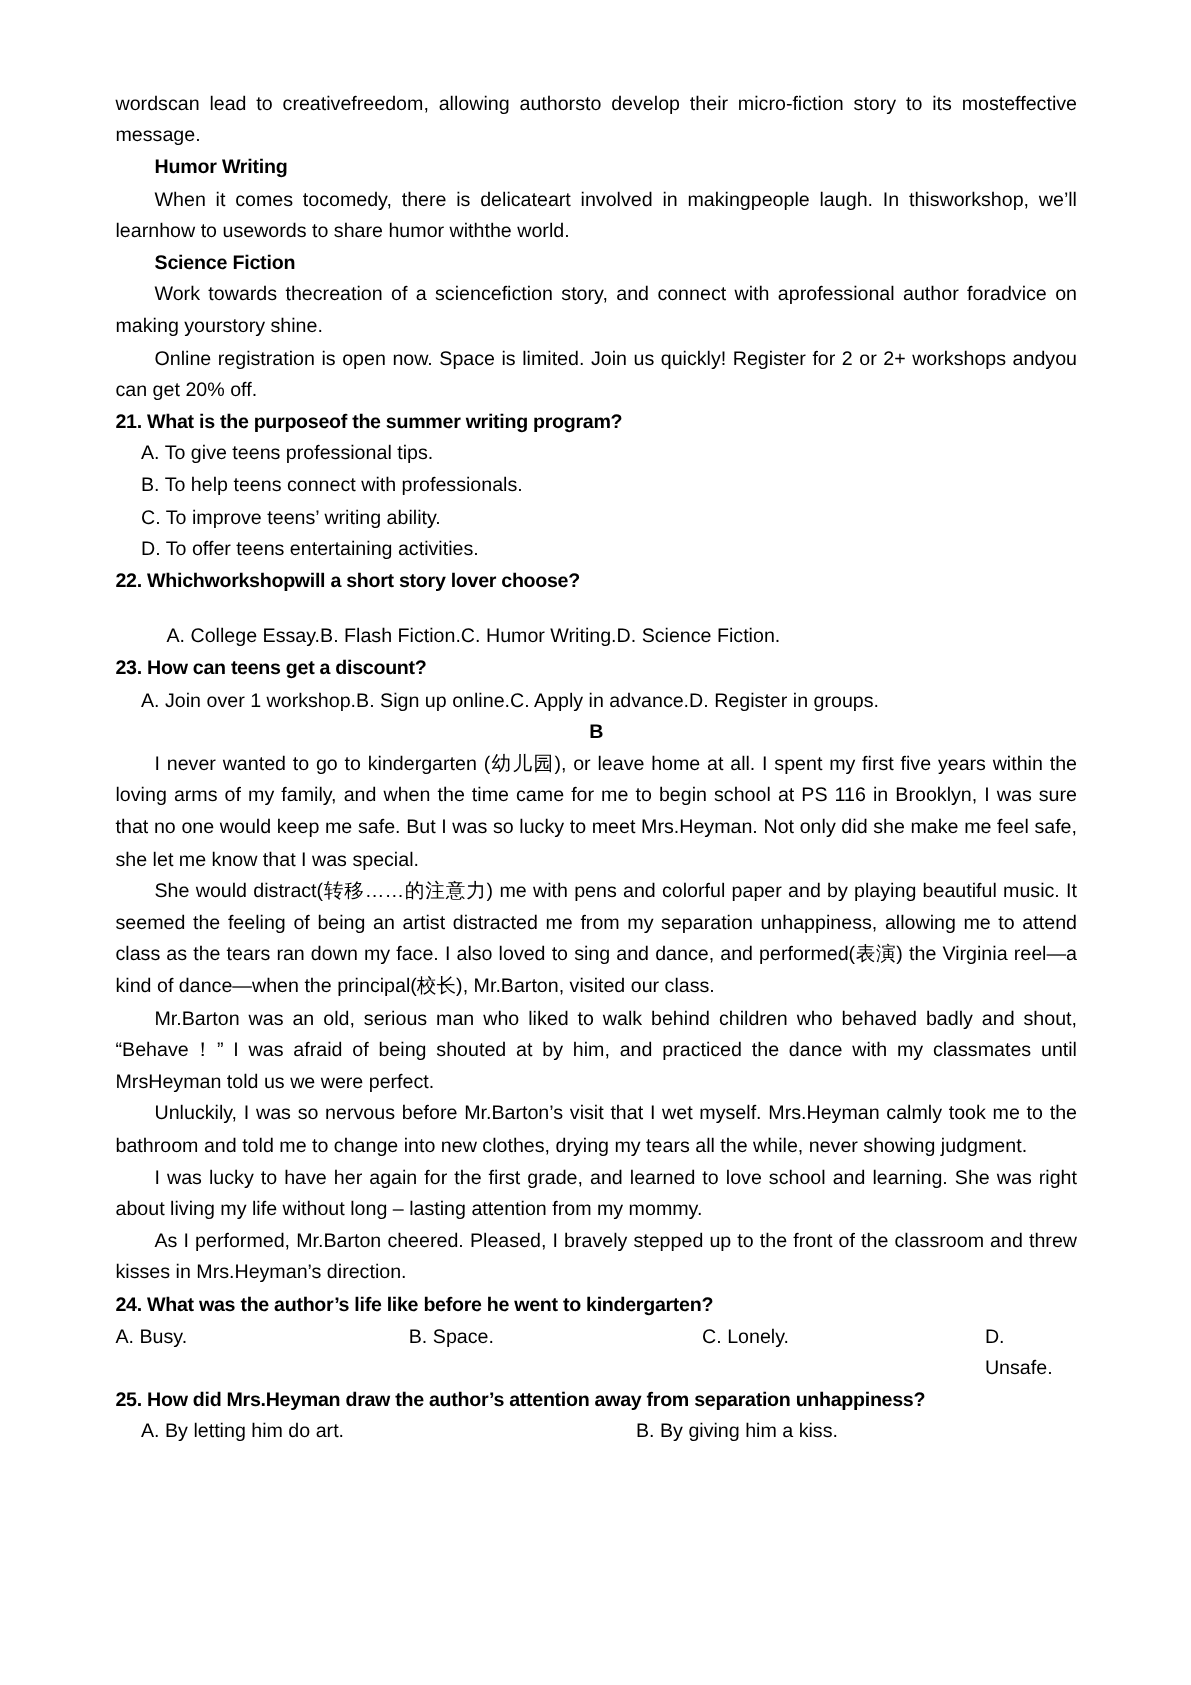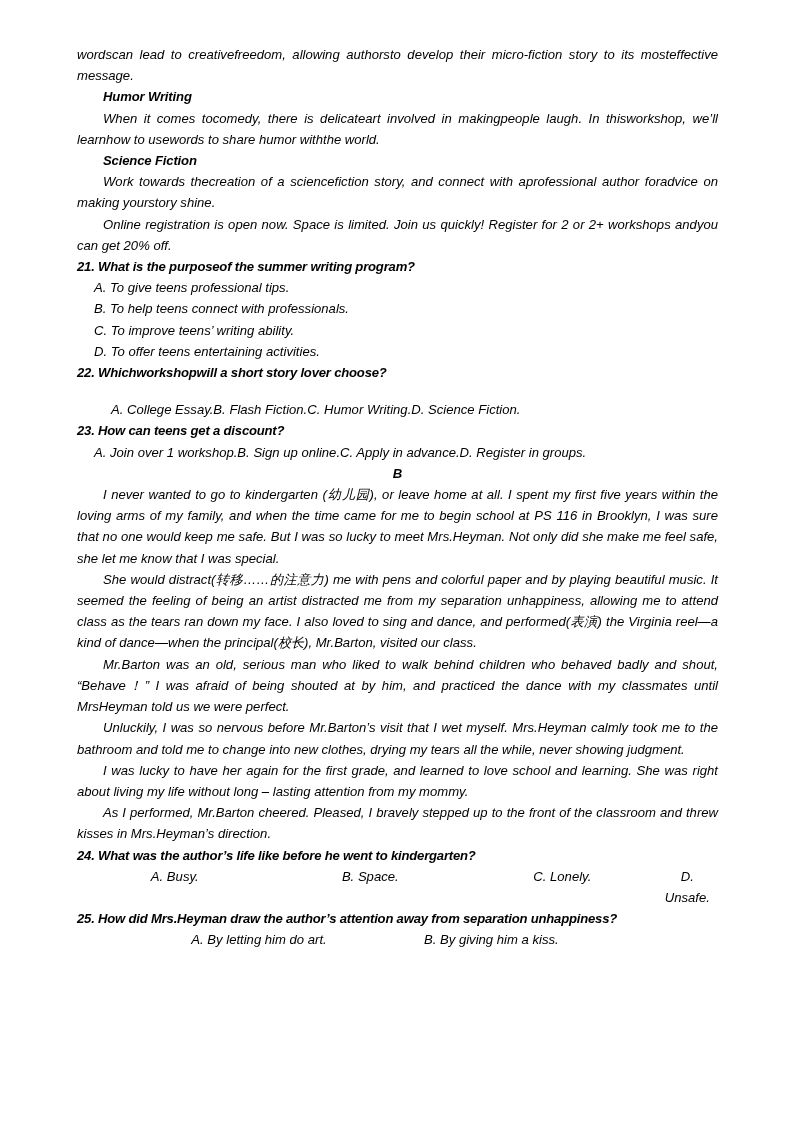--- a/index.html
+++ b/index.html
@@ -13,22 +13,21 @@
     font-family: "Liberation Sans", sans-serif;
     color: #000000;
     overflow: hidden;
   }
   .page {
     position: relative;
     width: 794px;
     height: 836px;
     background: #ffffff;
     box-sizing: border-box;
-    padding: 44px 76px 0 77px;
-    font-style: italic;
+    padding: 58px 76px 0 77px;
   }
   .doc {
     width: 641px;
     font-size: 13.1px;
     line-height: 21.2px;
   }
 
   
   p.para {
     margin: 0;
@@ -69,21 +68,20 @@
   
   p.justify-all {
     text-align: justify;
   }
   .opt-row {
     display: flex;
     margin: 0;
   }
   .opt-row > span {
     display: inline-block;
-    text-align: center;
   }
   .c1 { width: 197px; }
   .c2 { width: 197px; }
   .c3 { width: 190px; }
   .c4 { width: auto; }
 
   .half1 { width: 330px; display:inline-block;margin-left:17px; }
   .half2 { display:inline-block; }
 </style>
 </head>

